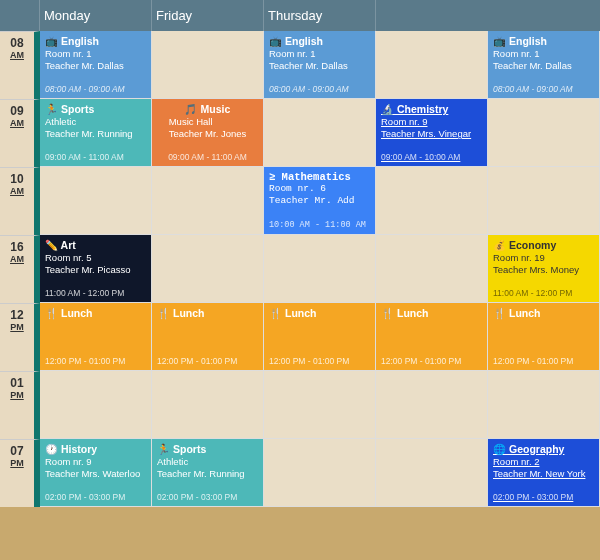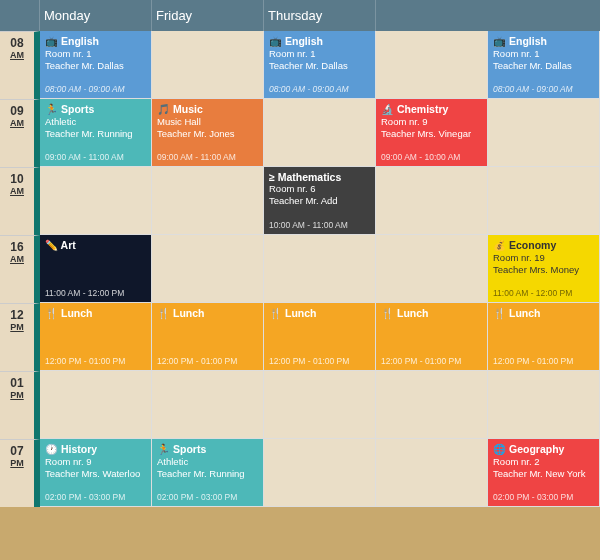--- a/index.html
+++ b/index.html
@@ -77,29 +77,29 @@
       line-height: 1.3;
     }
     .event-time {
       font-size: 8.5px;
       color: rgba(0,0,0,0.6);
       margin-top: auto;
     }
     
     .blue { background: #5b9bd5; color: white; }
     .blue .event-time { color: rgba(255,255,255,0.8); font-style: italic; }
-    .green { background: #ef4444; color: white; }
+    .green { background: #1d4ed8; color: white; text-decoration: underline; }
     .green .event-time { color: rgba(255,255,255,0.8); }
-    .orange { background: #e87d3e; color: white; }
+    .orange { background: #e87d3e; color: white; align-items: center; }
     .orange .event-time { color: rgba(255,255,255,0.8); }
     .red { background: #0f172a; color: white; }
     .red .event-time { color: rgba(255,255,255,0.8); }
     .yellow { background: #f5d800; color: #333; }
     .yellow .event-time { color: rgba(0,0,0,0.55); }
-    .salmon { background: #404040; color: white; }
+    .salmon { background: #3b82f6; color: white; font-family: Liberation Mono, monospace; }
     .salmon .event-time { color: rgba(255,255,255,0.8); }
     .teal { background: #4db8b8; color: white; }
     .teal .event-time { color: rgba(255,255,255,0.8); }
     .lunch-color { background: #f5a623; color: white; }
     .lunch-color .event-time { color: rgba(255,255,255,0.8); }
   </style>
 </head>
 <body>
 
 <div class="calendar-wrapper">
@@ -181,20 +181,21 @@
       </div>
       <div class="slot" style="background: rgba(255, 255, 255, 0.55);"></div>
       <div class="slot" style="background: rgba(255, 255, 255, 0.55);"></div>
       <div class="time-label">
         <span class="hour">16</span>
         <span class="ampm">AM</span>
       </div>
       <div class="slot">
         <div class="event red">
           <div class="event-title">✏️ Art</div>
+          <div class="event-detail">Room nr. 5<br>Teacher Mr. Picasso</div>
           <div class="event-time">11:00 AM - 12:00 PM</div>
         </div>
       </div>
       <div class="slot" style="background: rgba(255, 255, 255, 0.55);"></div>
       <div class="slot" style="background: rgba(255, 255, 255, 0.55);"></div>
       <div class="slot" style="background: rgba(255, 255, 255, 0.55);"></div>
       <div class="slot">
         <div class="event yellow">
           <div class="event-title">💰 Economy</div>
           <div class="event-detail">Room nr. 19<br>Teacher Mrs. Money</div>

